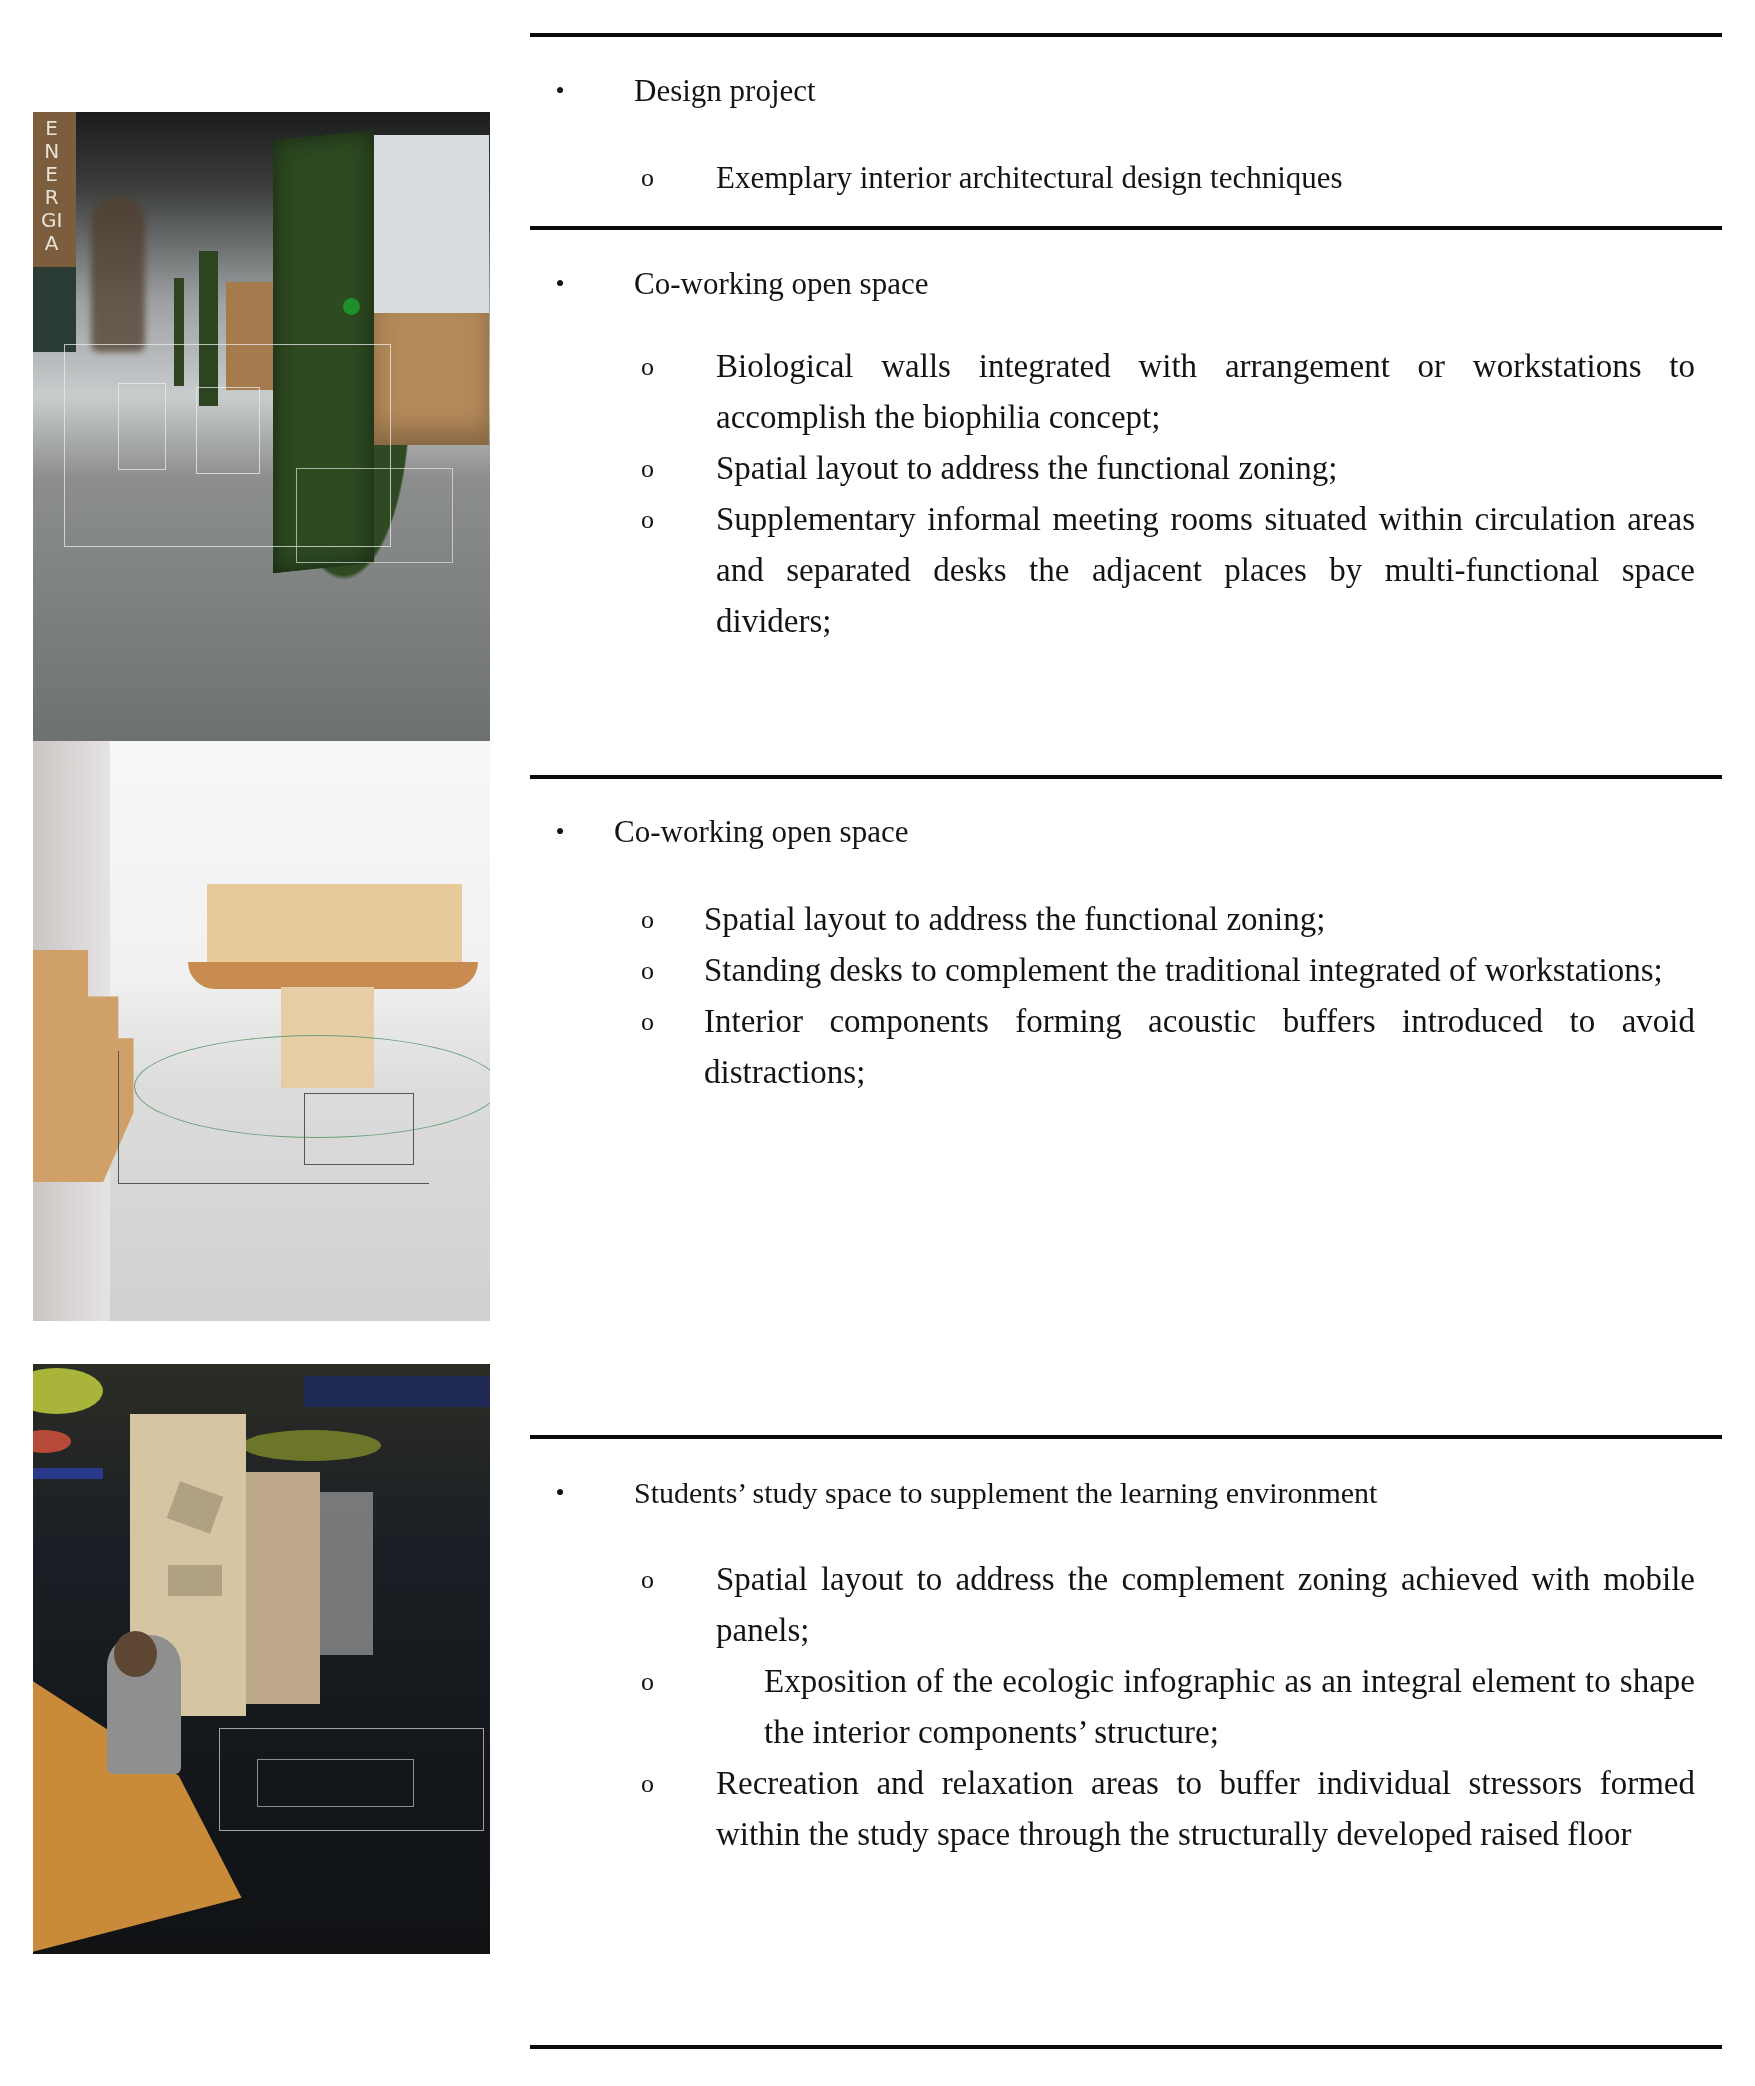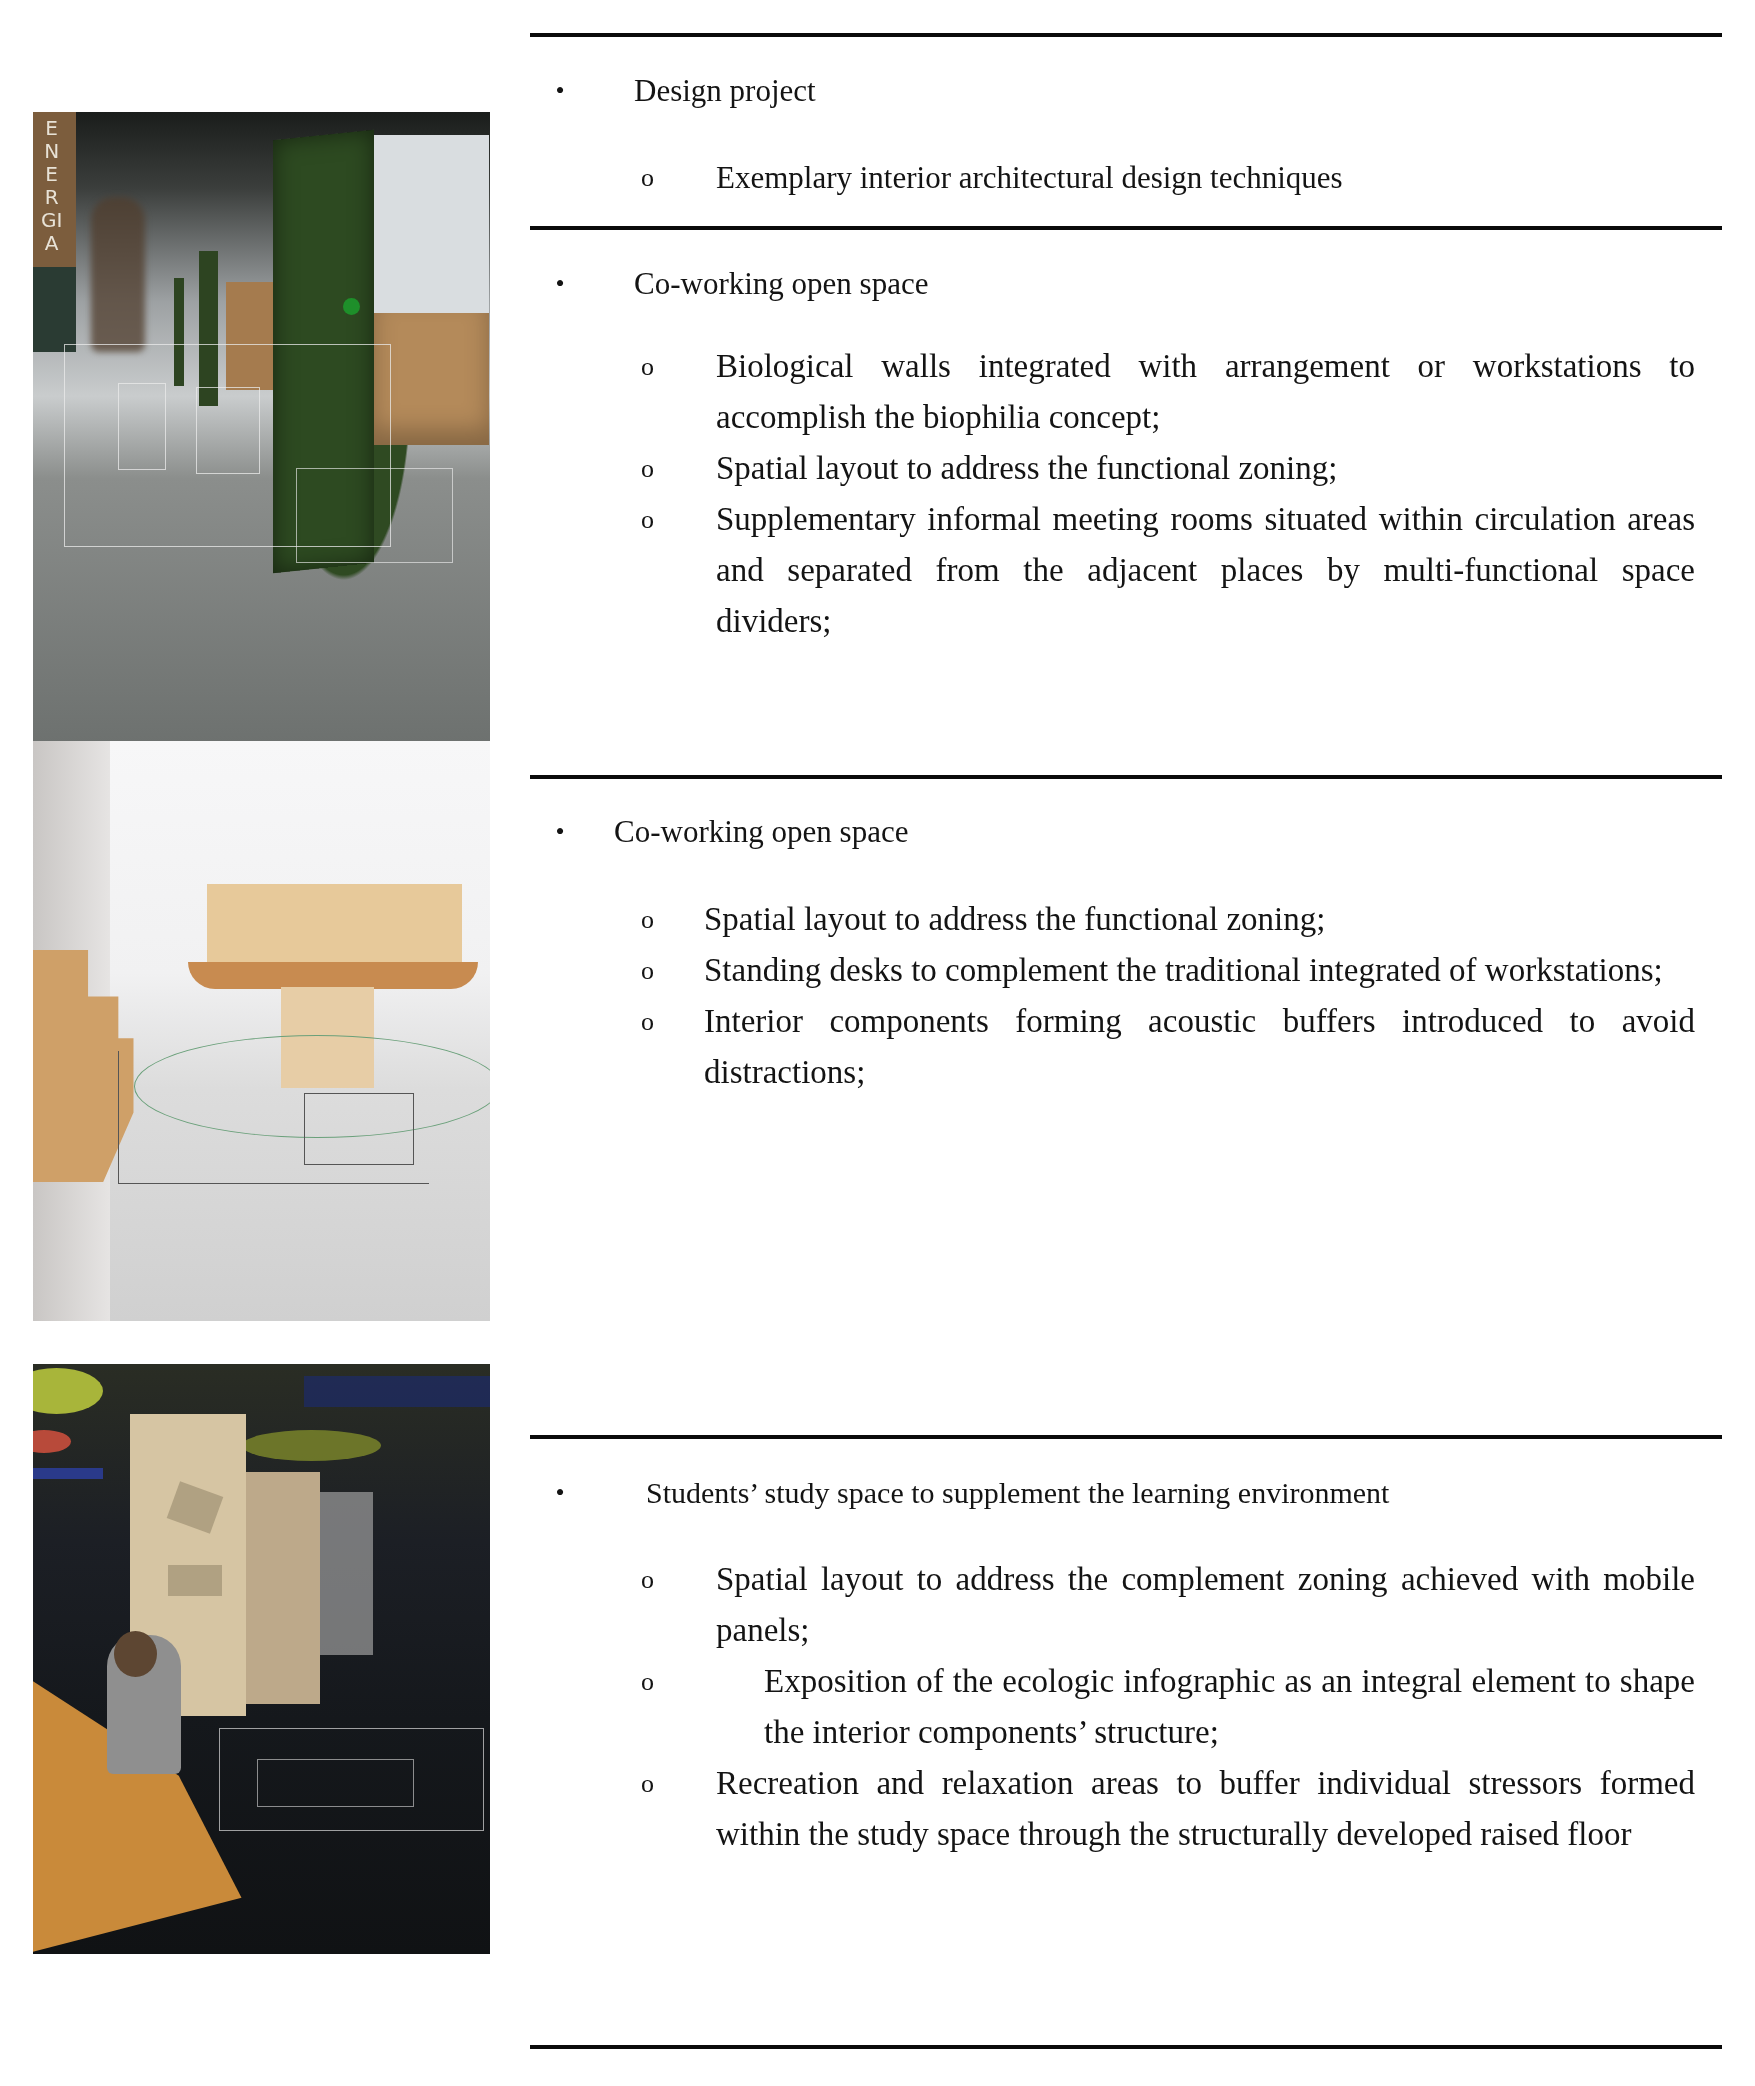--- a/index.html
+++ b/index.html
@@ -152,21 +152,21 @@
     <div class="item-l2" style="padding-left:75px;">
       <span class="bullet-l2">o</span>
       <span class="l2-text" style="text-align-last: left;">Biological walls integrated with arrangement or workstations to accomplish the biophilia concept;</span>
     </div>
     <div class="item-l2" style="padding-left:75px;">
       <span class="bullet-l2">o</span>
       <span class="l2-text" style="text-align-last: left;">Spatial layout to address the functional zoning;</span>
     </div>
     <div class="item-l2" style="padding-left:75px;">
       <span class="bullet-l2">o</span>
-      <span class="l2-text" style="text-align-last: left;">Supplementary informal meeting rooms situated within circulation areas and separated from the adjacent places by multi-functional space dividers;</span>
+      <span class="l2-text" style="text-align-last: left;">Supplementary informal meeting rooms situated within circulation areas and separated desks the adjacent places by multi-functional space dividers;</span>
     </div>
   </div>
 </div>
 
 <div class="section" style="top:809px;">
   <div class="item-l1">
     <span class="bullet-l1" style="left:25.5px;">•</span>
     <span class="l1-text" style="left:84px;">Co-working open space</span>
   </div>
   <div class="sub-list" style="left:111px; top:85px; width:1054px;">
@@ -181,21 +181,21 @@
     <div class="item-l2" style="padding-left:63px;">
       <span class="bullet-l2">o</span>
       <span class="l2-text" style="text-align-last: left;">Interior components forming acoustic buffers introduced to avoid distractions;</span>
     </div>
   </div>
 </div>
 
 <div class="section" style="top:1470px;">
   <div class="item-l1">
     <span class="bullet-l1" style="left:25.5px;">•</span>
-    <span class="l1-text" style="left:116px; font-size:30px;">Students’ study space to supplement the learning environment</span>
+    <span class="l1-text" style="left:104px; font-size:30px;">Students’ study space to supplement the learning environment</span>
   </div>
   <div class="sub-list" style="left:111px; top:84px; width:1054px;">
     <div class="item-l2" style="padding-left:75px;">
       <span class="bullet-l2">o</span>
       <span class="l2-text" style="text-align-last: left;">Spatial layout to address the complement zoning achieved with mobile panels;</span>
     </div>
     <div class="item-l2" style="padding-left:75px;">
       <span class="bullet-l2">o</span>
       <span class="l2-text" style="text-align-last: left; margin-left: 48px;">Exposition of the ecologic infographic as an integral element to shape the interior components’ structure;</span>
     </div>

